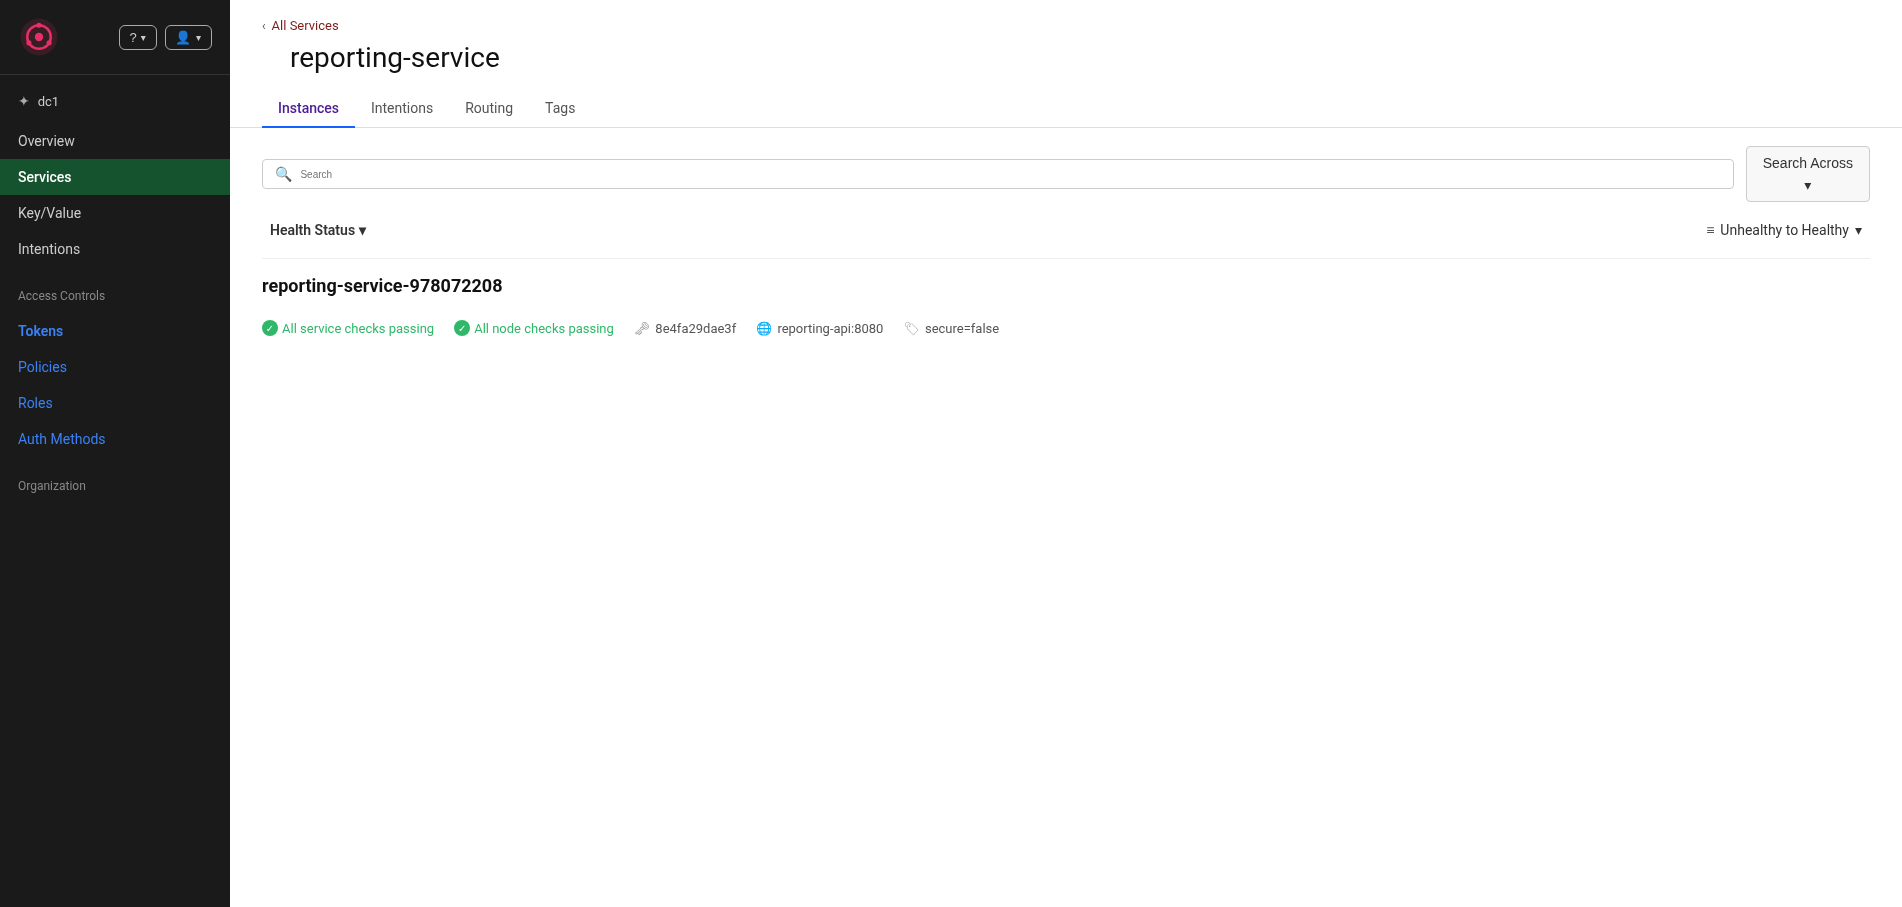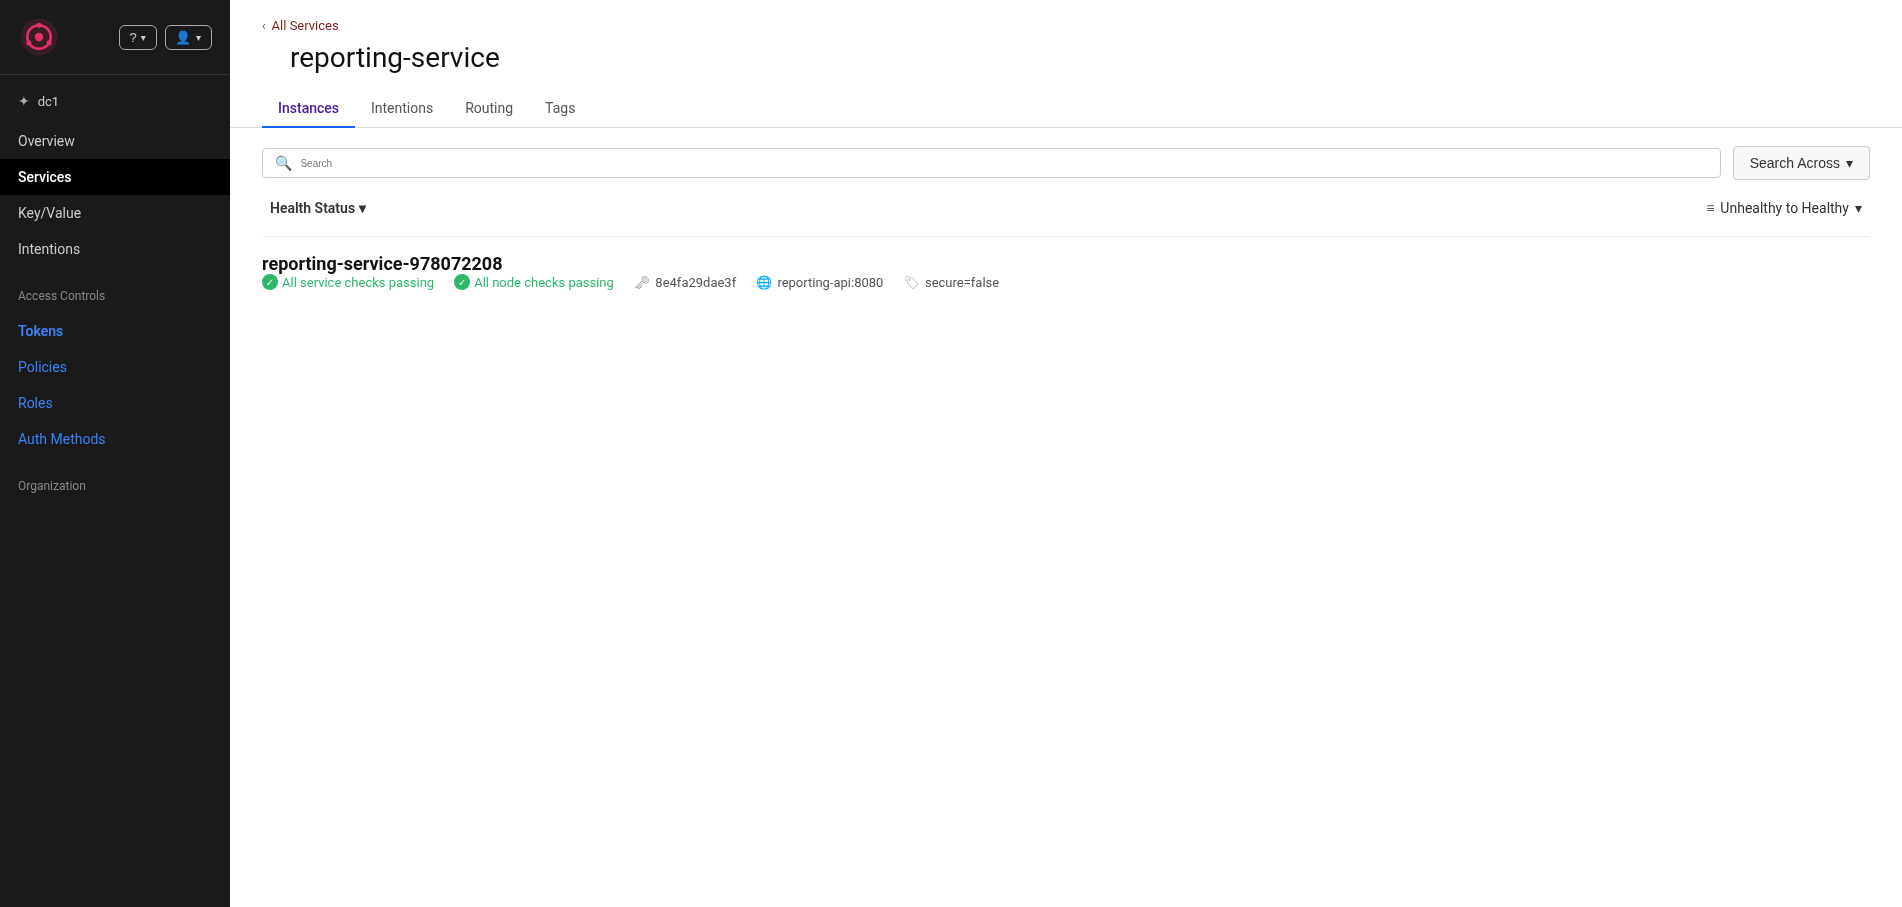--- a/index.html
+++ b/index.html
@@ -69,21 +69,21 @@
     .nav-item {
       padding: 10px 18px;
       cursor: pointer;
       font-size: 14px;
       color: #ccc;
       border-radius: 0;
       display: block;
     }
 
     .nav-item.active {
-      background: #000000;
+      background: #14532d;
       color: #fff;
       font-weight: 500;
     }
 
     .nav-section-label {
       padding: 18px 18px 6px;
       font-size: 12px;
       color: #888;
       text-transform: none;
       font-weight: 400;
@@ -183,20 +183,21 @@
       align-items: center;
       gap: 6px;
       padding: 8px 16px;
       border: 1px solid #ccc;
       border-radius: 4px;
       background: #f8f8f8;
       cursor: pointer;
       font-size: 14px;
       color: #333;
       white-space: nowrap;
+      flex-direction: column;
     }
 
     .filter-bar {
       display: flex;
       align-items: center;
       justify-content: space-between;
       padding: 6px 32px 12px;
     }
 
     .health-filter {
@@ -232,21 +233,21 @@
     .instance-row {
       border-top: 1px solid #eee;
       padding: 16px 0;
       cursor: pointer;
     }
 
     .instance-name {
       font-size: 18px;
       font-weight: 700;
       color: #111;
-      margin-bottom: 0;
+      margin-bottom: 24px;
     }
 
     .instance-meta {
       display: flex;
       align-items: center;
       gap: 20px;
       flex-wrap: wrap;
     }
 
     .meta-item {

